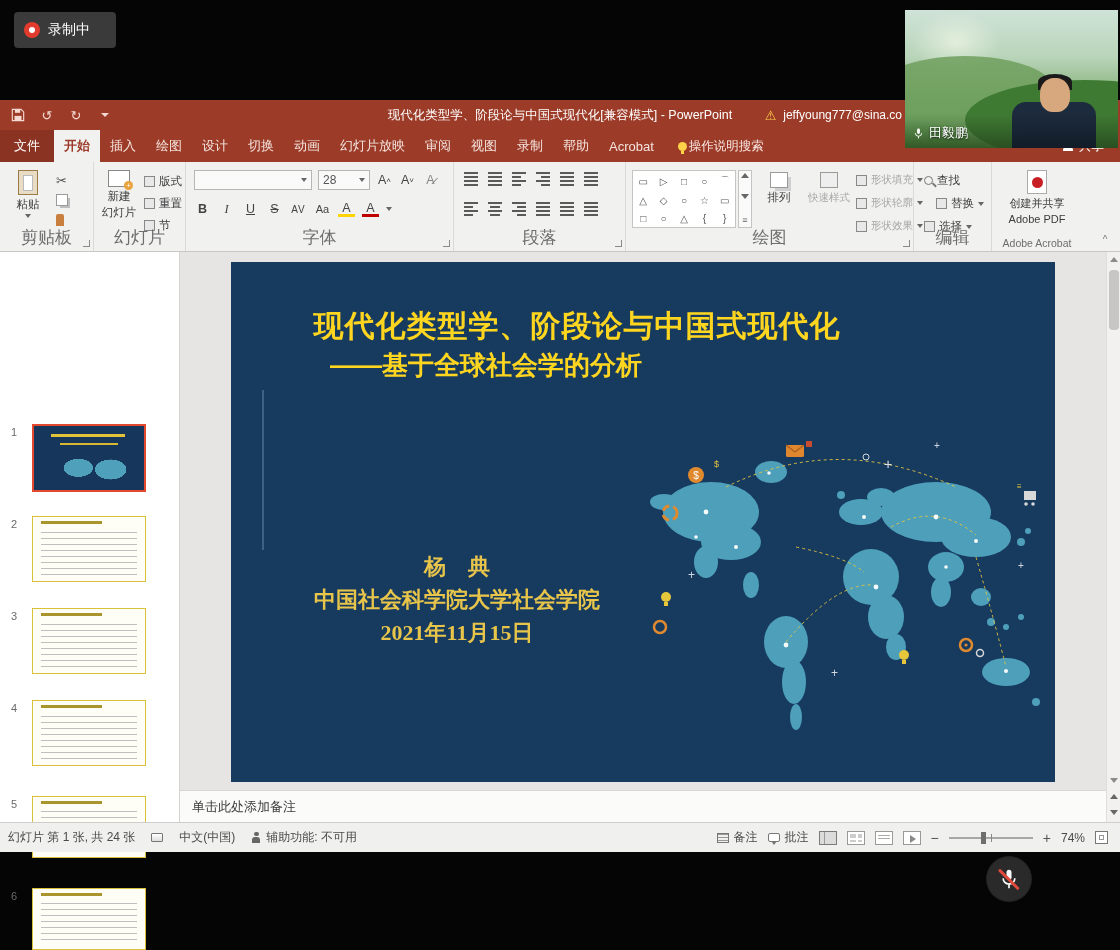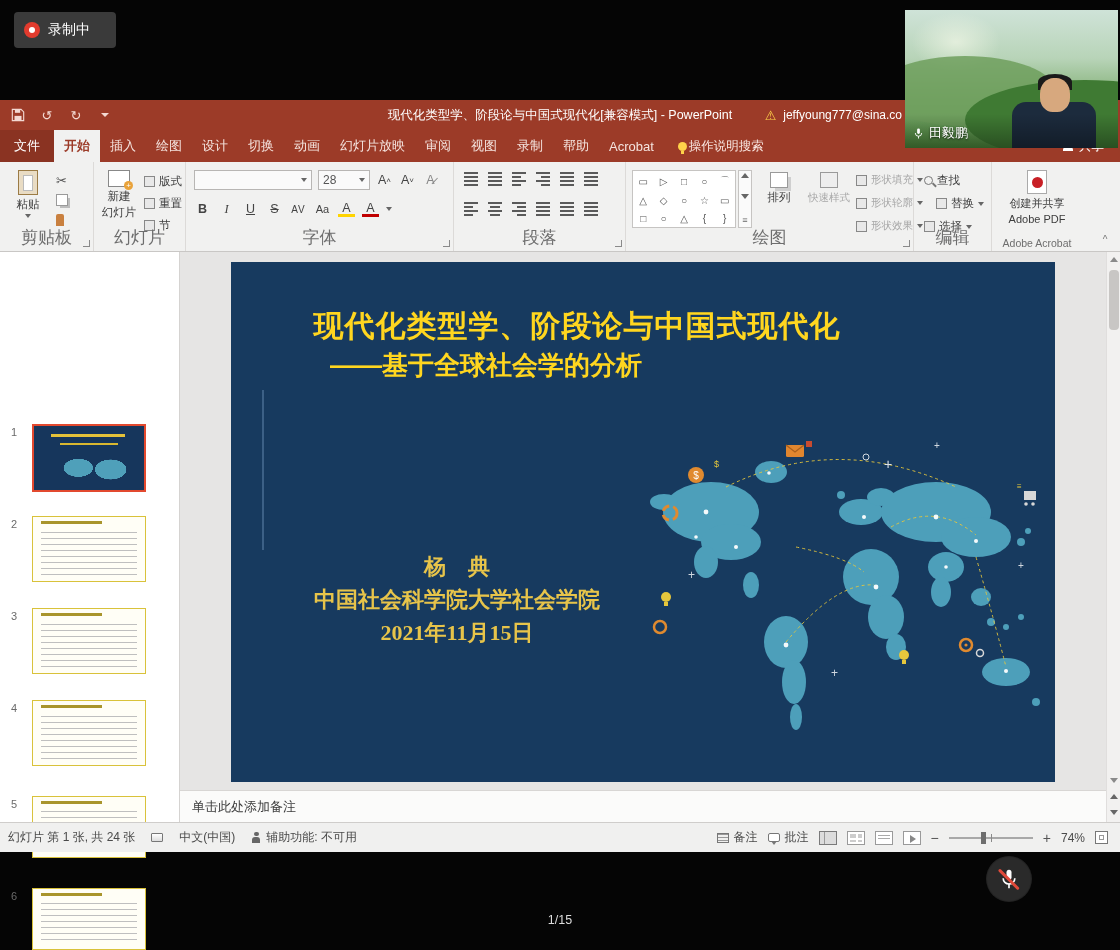--- a/index.html
+++ b/index.html
@@ -660,21 +660,20 @@
     <span class="nametag">
       <svg width="11" height="13" viewBox="0 0 24 26">
         <rect x="9" y="2" width="6" height="12" rx="3" fill="#fff"></rect>
         <path d="M5 12a7 7 0 0 0 14 0" fill="none" stroke="#fff" stroke-width="2"></path>
         <line x1="12" y1="19" x2="12" y2="24" stroke="#fff" stroke-width="2"></line>
       </svg>
       <span>田毅鹏</span>
     </span>
   </div>
 
-  <div class="pageind">1/15</div>
 
   <div class="micbtn">
     <svg width="20" height="22" viewBox="0 0 24 26">
       <rect x="9" y="2" width="6" height="12" rx="3" fill="#fff"></rect>
       <path d="M5 12a7 7 0 0 0 14 0" fill="none" stroke="#fff" stroke-width="2"></path>
       <line x1="12" y1="19" x2="12" y2="24" stroke="#fff" stroke-width="2"></line>
     </svg>
     <span class="micslash"></span>
   </div>
 

